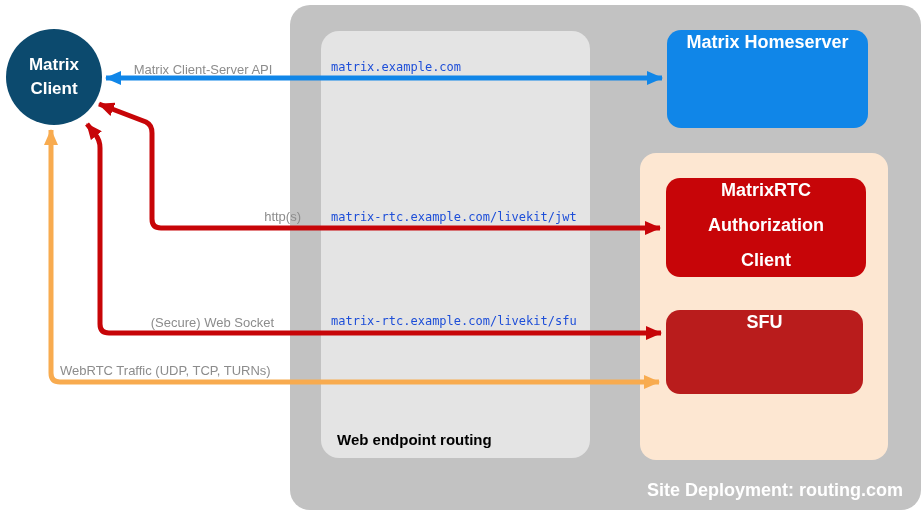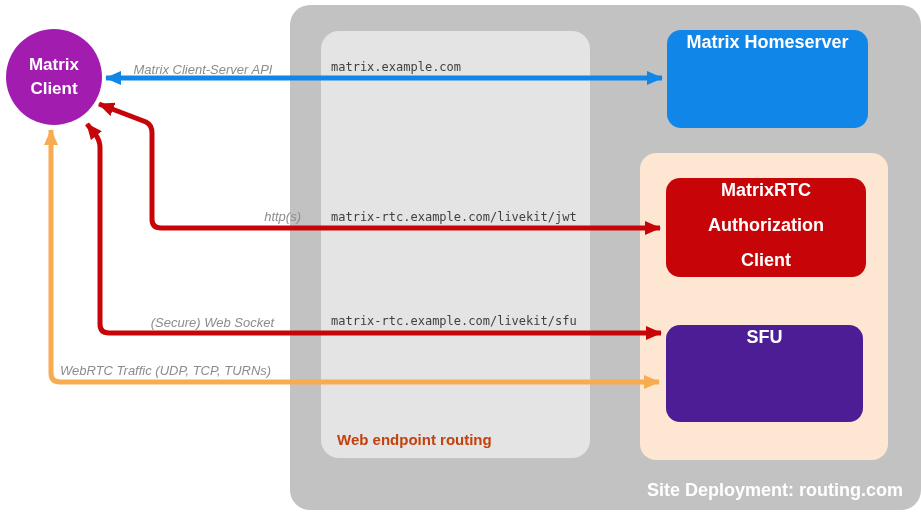--- a/index.html
+++ b/index.html
@@ -41,75 +41,74 @@
     font-weight: bold;
     font-size: 18px;
     line-height: 24px;
     display: flex;
     flex-direction: column;
     align-items: center;
     text-align: center;
   }
   .homeserver-node { left: 377px; top: 25px;  width: 201px; height: 98px; background: #1086e8; }
   .auth-node      { left: 26px;  top: 25px;  width: 200px; height: 99px; background: #c70508; gap: 11px; }
-  .sfu-node       { left: 26px;  top: 172px; width: 197px; height: 97px; background: #4c1d95; }
+  .sfu-node       { left: 26px;  top: 157px; width: 197px; height: 84px; background: #b91c1c; }
   .client-node {
     position: absolute;
     left: 6px; top: 29px;
     width: 96px; height: 96px;
     border-radius: 50%;
-    background: #a21caf;
+    background: #0c4a6e;
     color: #ffffff;
     font-weight: bold;
     font-size: 17px;
     line-height: 24px;
     display: flex;
     flex-direction: column;
     align-items: center;
     justify-content: center;
     text-align: center;
   }
   
   .panel-caption {
     position: absolute;
     font-weight: bold;
     font-size: 15px;
-    color: #c2410c;
+    color: #000000;
     white-space: nowrap;
   }
   .routing-caption { left: 16px; bottom: 10px; }
   .backend-caption { left: 17px; bottom: 8px; }
   .site-caption {
     position: absolute;
     right: 18px; bottom: 9px;
     font-weight: bold;
     font-size: 18px;
     color: #ffffff;
     white-space: nowrap;
   }
   
   .edge-label {
     position: absolute;
     font-size: 13px;
     line-height: 15px;
     color: #8c8c8c;
     white-space: nowrap;
-    font-style: italic;
   }
   .lbl-api    { left: 203px; top: 62px; transform: translateX(-50%); }
   .lbl-http   { right: 620px; top: 209px; }
   .lbl-ws     { right: 647px; top: 315px; }
   .lbl-webrtc { left: 60px; top: 363px; }
   .endpoint-text {
     position: absolute;
     left: 331px;
     font-family: "DejaVu Sans Mono", "Liberation Mono", monospace;
     font-size: 12px;
     line-height: 14px;
-    color: #404040;
+    color: #1d4ed8;
     white-space: nowrap;
   }
   .ep-0 { top: 60px; }
   .ep-1 { top: 210px; }
   .ep-2 { top: 314px; text-align: center; }
   
   .connections-layer {
     position: absolute;
     left: 0; top: 0;
     width: 921px; height: 524px;

